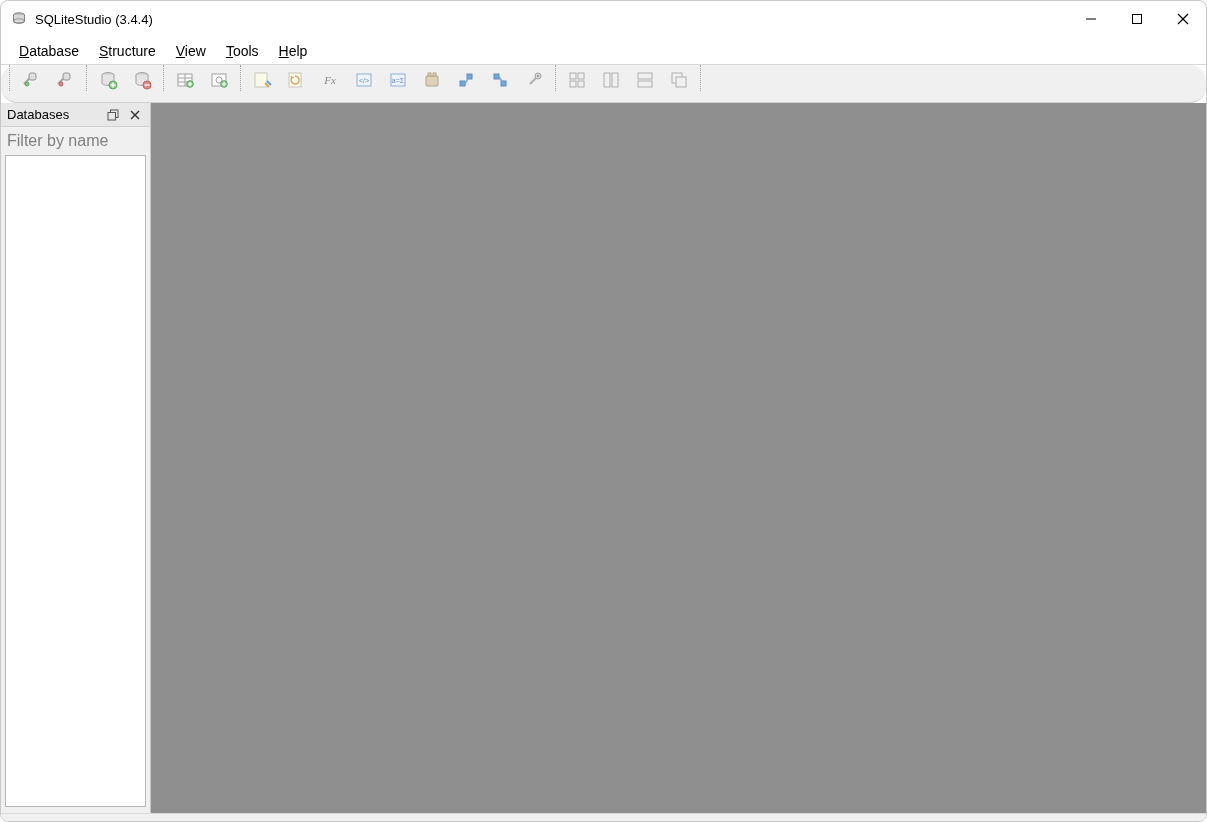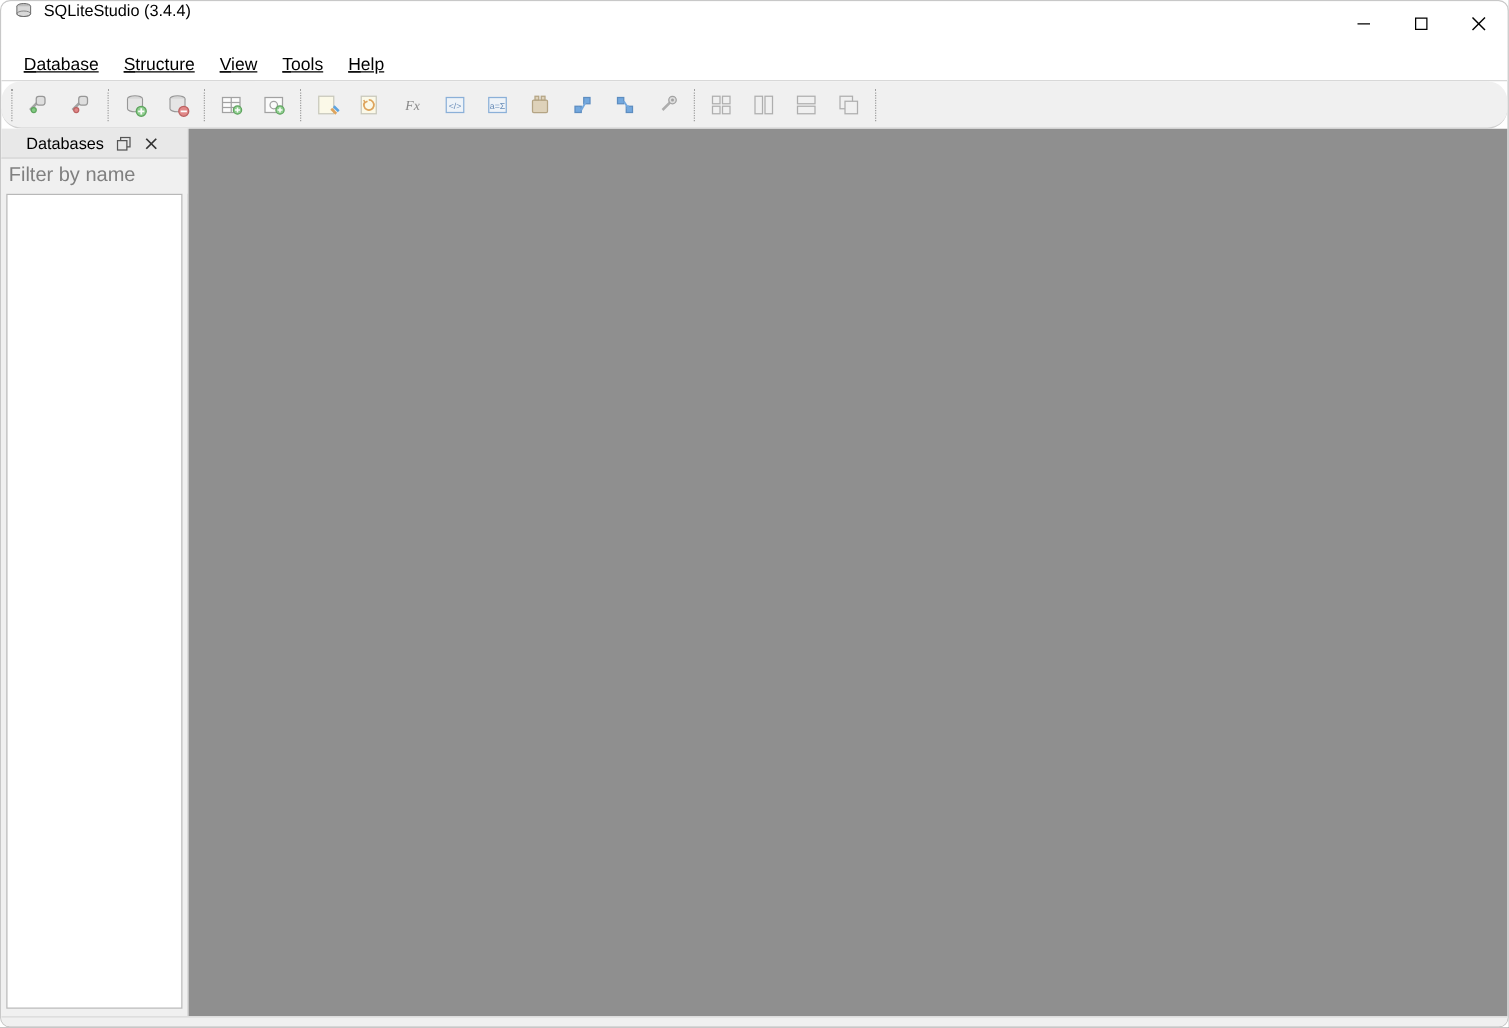--- a/index.html
+++ b/index.html
@@ -11,21 +11,21 @@
   height: 822px;
   overflow: hidden;
   border: 1px solid #c8c8c8;
   border-radius: 8px;
   display: flex;
   flex-direction: column;
 }
 .titlebar {
   height: 36px;
   display: flex;
-  align-items: flex-start;
+  align-items: center;
   padding: 0 0 0 10px;
   background: #ffffff;
   border-top-left-radius: 8px;
   border-top-right-radius: 8px;
 }
 .titlebar .app-icon {
   width: 16px; height: 16px;
   margin-right: 8px;
   display: inline-flex; align-items: center; justify-content: center;
 }
@@ -43,27 +43,25 @@
   align-items: center;
   padding: 0 8px;
   background: #ffffff;
   border-bottom: 1px solid #d8d8d8;
 }
 .menu-item {
   padding: 4px 10px;
   font-size: 14px;
   color: #000;
   cursor: pointer;
-  text-decoration: underline;
 }
 .menu-item .u { text-decoration: underline; }
 .toolbar {
   height: 38px;
   display: flex;
-  align-items: center;
   padding: 0 4px;
   background: #f0f0f0;
   border-bottom: 1px solid #d0d0d0;
   border-radius: 16px;
 }
 .tb-sep {
   width: 1px; height: 26px;
   border-left: 1px dotted #a0a0a0;
   margin: 0 4px;
 }
@@ -86,21 +84,21 @@
   background: #f0f0f0;
   display: flex;
   flex-direction: column;
   border-right: 1px solid #c8c8c8;
 }
 .panel-header {
   height: 24px;
   background: #e8e8e8;
   display: flex;
   align-items: center;
-  padding: 0 20px;
+  padding: 0 6px;
   font-size: 13px;
   border-bottom: 1px solid #d0d0d0;
 }
 .panel-header .spacer { flex: 1; }
 .panel-header .hbtn {
   width: 18px; height: 18px;
   display: flex; align-items: center; justify-content: center;
   margin-left: 4px;
   cursor: pointer;
   font-size: 13px;

